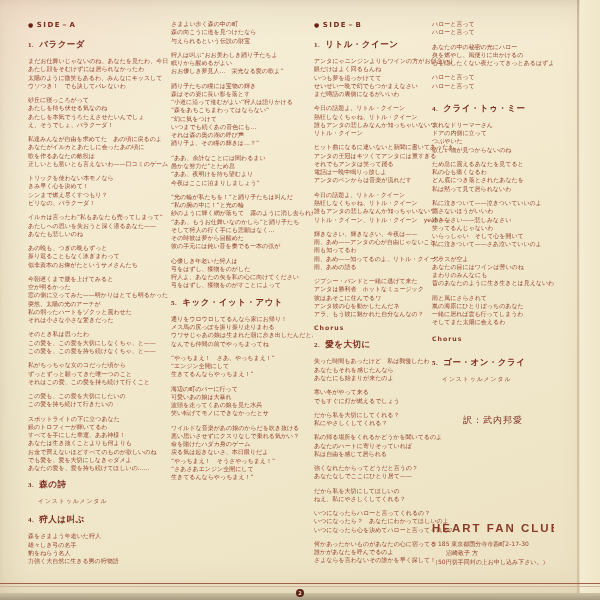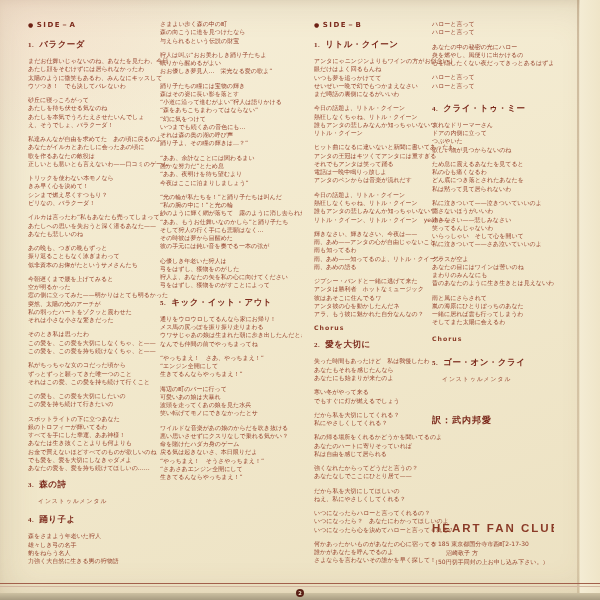--- a/index.html
+++ b/index.html
@@ -14,32 +14,32 @@
   .edge-r{position:absolute;top:0;right:0;width:20px;height:100%;background:linear-gradient(90deg,#f4ecd4,#efe5c8);}
   .band-b{position:absolute;left:0;bottom:0;width:100%;height:7px;
     background:linear-gradient(#cdc1a2,#a79c82);}
   .rule-b{position:absolute;left:0;right:0;bottom:13px;height:2px;
     border-top:1px solid #a2604b;border-bottom:1px solid #d4b49e;}
   .page-dot{position:absolute;left:50%;bottom:3px;transform:translateX(-50%);
     width:8px;height:8px;border-radius:50%;background:#5a1f15;color:#f0e6ca;
     font-size:5px;line-height:8px;text-align:center;font-weight:bold;}
   .col{position:absolute;top:20px;height:560px;overflow:hidden;color:#96432e;}
   .col1{left:28px;width:140px;}
-  .col2{left:160px;width:142px;}
+  .col2{left:171px;width:142px;}
   .col3{left:314px;width:138px;}
   .col4{left:432px;width:122px;display:flex;flex-direction:column;}
   .side{color:#7c2a1c;font-weight:bold;font-size:7px;letter-spacing:1.5px;margin:0 0 9px 0;}
   .bullet{font-size:6px;margin-right:2px;color:#6d2013;}
   .title{color:#7c2a1c;font-weight:bold;font-size:8.5px;margin:7px 0 6px 0;letter-spacing:.5px;font-family:Liberation Serif, serif;}
   .title .num{margin-right:5px;font-size:7px;}
   .subtitle{font-size:5.8px;margin:0 0 8px 10px;color:#9a4b36;letter-spacing:1px;}
   .stanza{margin:0 0 6px 0;}
   .line{font-size:6px;line-height:1.38;white-space:nowrap;}
   .chorus{font-size:6.2px;font-weight:bold;letter-spacing:1px;margin:2px 0 8px 0;color:#8a3a27;}
-  .translator{font-size:9px;font-weight:bold;color:#7c2a1c;margin-top:22px;letter-spacing:1px;}
+  .translator{font-size:9px;font-weight:normal;color:#7c2a1c;margin-top:22px;letter-spacing:1px;text-align:center;}
   .fanclub{margin-top:auto;margin-bottom:14px;}
   .fc-title{font-family:"Liberation Sans","DejaVu Sans",sans-serif;font-size:11.5px;font-weight:bold;
     letter-spacing:2px;color:#8a3a27;margin-bottom:5px;white-space:nowrap;}
   .fc-line{font-size:6px;line-height:1.5;color:#96432e;white-space:nowrap;}
   .fc-line.ind{margin-left:14px;}
 </style>
 </head>
 <body>
 
 <div class="paper">
@@ -108,21 +108,21 @@
           <div class="line">スポットライトの下に立つあなた</div>
           <div class="line">銀のトロフィーが輝いてるわ</div>
           <div class="line">すべてを手にした幸運、ああ神様！</div>
           <div class="line">あなたは生き抜くことよりも何よりも</div>
           <div class="line">お金で買えないほどすべてのものが欲しいのね</div>
           <div class="line">でも愛を、愛を大切にしなきゃダメよ</div>
           <div class="line">あなたの愛を、愛を持ち続けてほしいの……</div>
         </div>
         <div class="title"><span class="num">3.</span><span>森の詩</span></div>
         <div class="subtitle">インストゥルメンタル</div>
-        <div class="title"><span class="num">4.</span><span>踊り子よ</span></div>
+        <div class="title"><span class="num">4.</span><span>狩人は叫ぶ</span></div>
         <div class="stanza">
           <div class="line">森をさまよう年老いた狩人</div>
           <div class="line">雄々しき弓の名手</div>
           <div class="line">豹をねらう名人</div>
           <div class="line">力強く大自然に生きる男の狩物語</div>
         </div>
       </div>
       <div class="col col2">
         <div class="stanza">
           <div class="line">さまよい歩く森の中の町</div>

